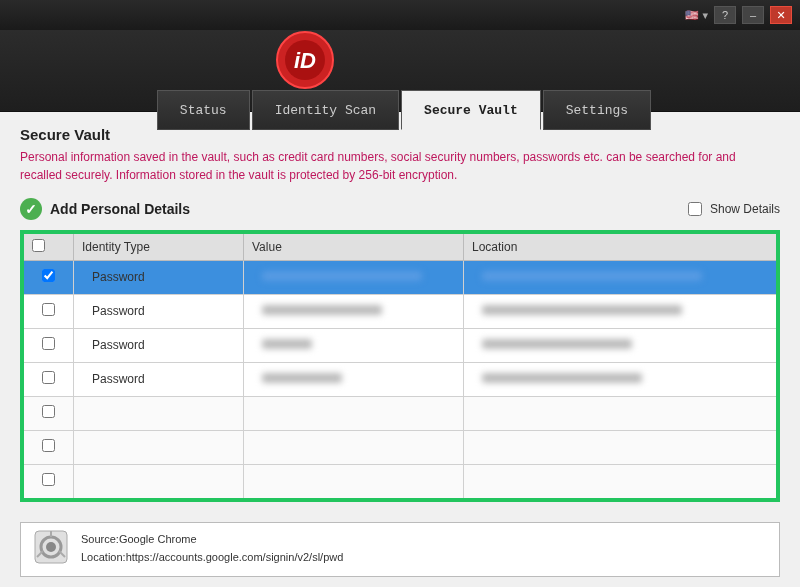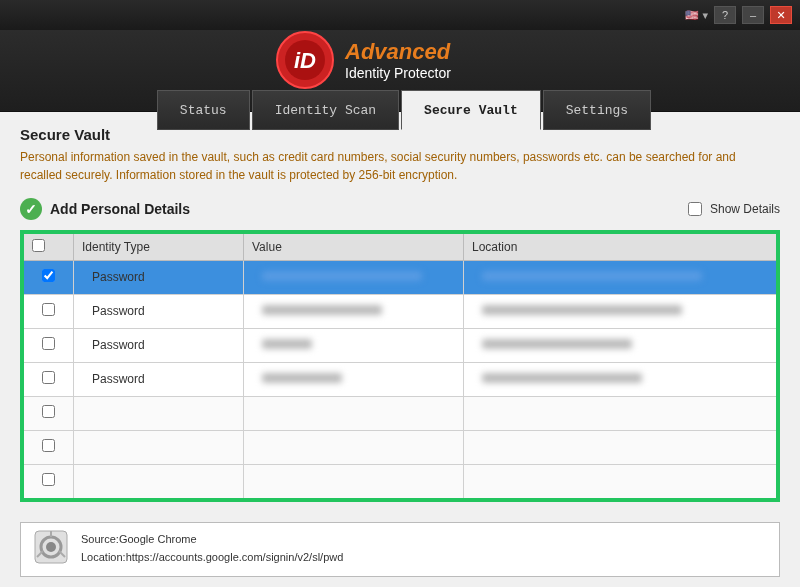--- a/index.html
+++ b/index.html
@@ -84,21 +84,21 @@
     
     #main {
       background: #f0f0f0;
       height: calc(587px - 30px - 82px);
       display: flex;
       flex-direction: column;
       padding: 14px 20px 10px 20px;
     }
 
     #page-title { font-size: 15px; font-weight: bold; color: #222; margin-bottom: 5px; }
-    #page-desc { font-size: 12px; color: #a16207; line-height: 1.5; margin-bottom: 14px; }
+    #page-desc { font-size: 12px; color: #be185d; line-height: 1.5; margin-bottom: 14px; }
 
     
     #add-row {
       display: flex;
       align-items: center;
       justify-content: space-between;
       margin-bottom: 10px;
     }
     #add-personal-btn {
       display: flex;
@@ -193,24 +193,20 @@
   <div class="titlebar-btn" style="background:#c0392b; border-color:#e74c3c; color:#fff;">✕</div>
 </div>
 
 <div id="header">
   <div id="logo-area">
     <svg id="logo-icon" viewBox="0 0 60 60" xmlns="http://www.w3.org/2000/svg">
       <circle cx="30" cy="30" r="28" fill="#cc2222" stroke="#ff4444" stroke-width="2"></circle>
       <circle cx="30" cy="30" r="20" fill="#aa1111"></circle>
       <text x="30" y="38" text-anchor="middle" fill="white" font-size="22" font-weight="bold" font-style="italic">iD</text>
     </svg>
-    <div id="logo-text">
-      <div class="advanced">Advanced</div>
-      <div class="subtitle">Identity Protector</div>
-    </div>
   </div>
   <div id="nav-tabs">
   <div class="nav-tab">Status</div>
       <div class="nav-tab">Identity Scan</div>
       <div class="nav-tab active">Secure Vault</div>
       <div class="nav-tab">Settings</div>
     </div>
 </div>
 
 <div id="main">

